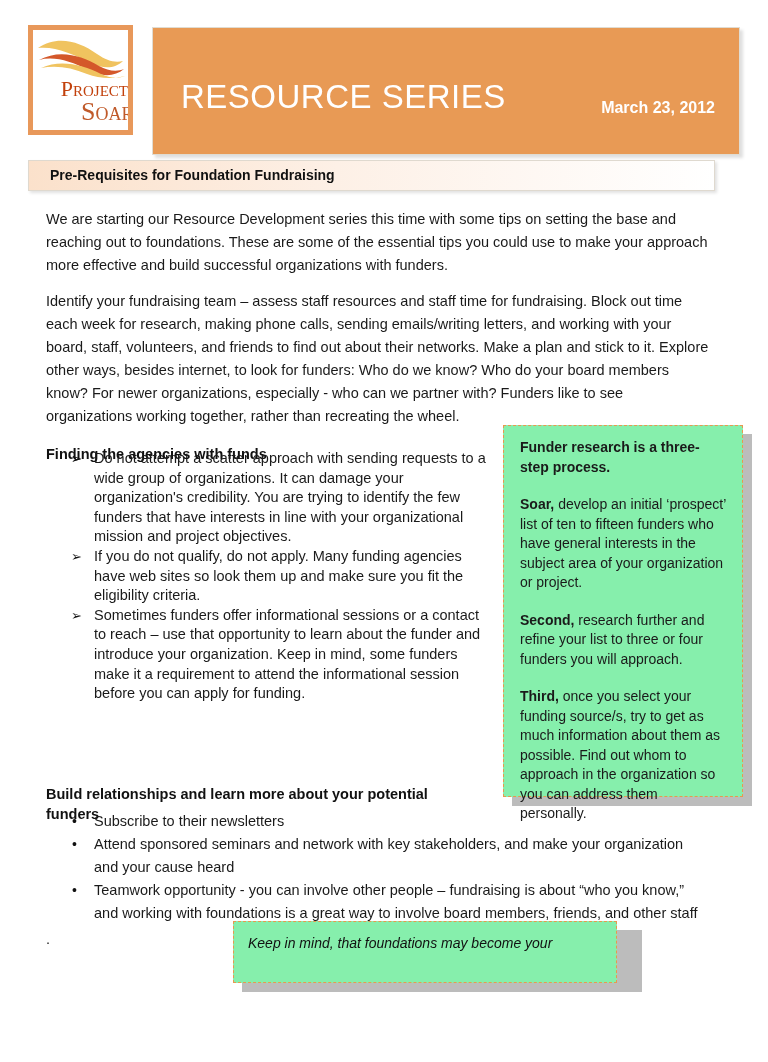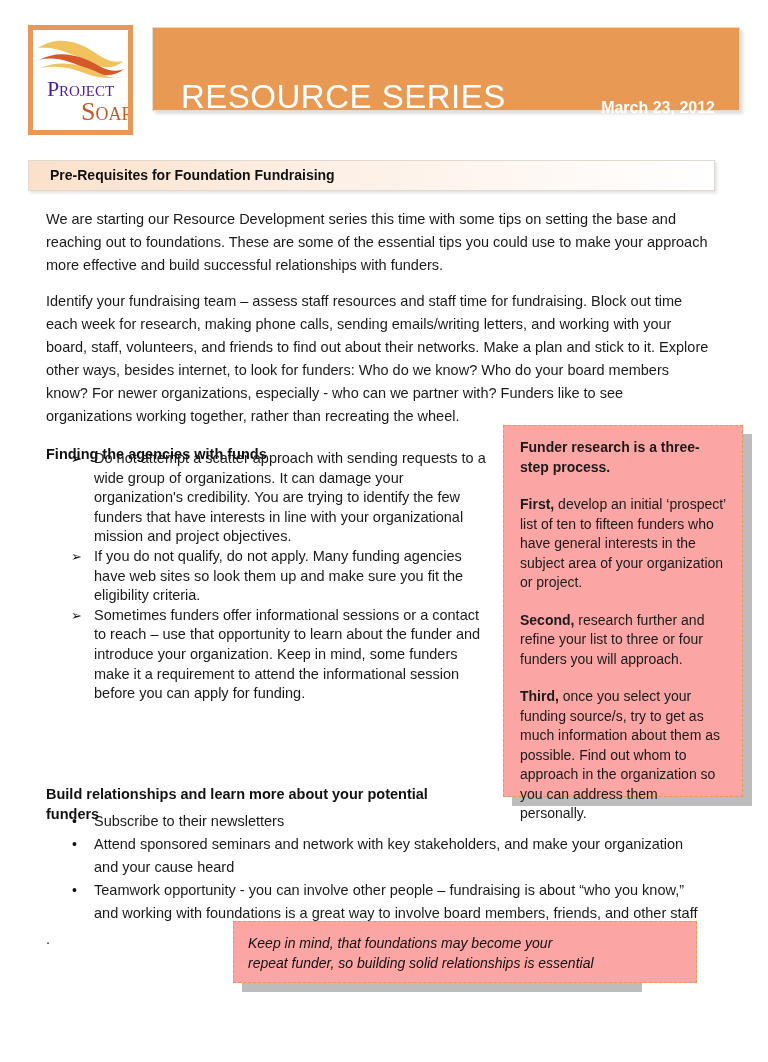--- a/index.html
+++ b/index.html
@@ -50,23 +50,23 @@
     position: absolute;
     left: 2px;
     top: 5px;
     width: 91px;
     height: 44px;
   }
   .logo-word1 {
     position: absolute;
     left: 0; right: 0;
     top: 48px;
-    text-align: center;
+    text-align: right;
     font-family: "Liberation Serif", serif;
-    color: #4c1d95;
+    color: #c2410c;
     font-size: 22px;
     letter-spacing: 0px;
     line-height: 1;
     font-variant: small-caps;
     font-weight: 400;
   }
   .logo-word2 {
     position: absolute;
     left: 0; right: 0;
     top: 69px;
@@ -78,21 +78,21 @@
     font-variant: small-caps;
     font-weight: 400;
     margin-left: 48px;
   }
 
   .banner {
     position: absolute;
     left: 124px;
     top: 2px;
     width: 588px;
-    height: 84px;
+    height: 128px;
     background: #e89a55;
     border: 1px solid #e0dcd2;
     box-sizing: border-box;
     box-shadow: 3px 3px 3px rgba(0,0,0,0.13);
   }
   .banner-title {
     position: absolute;
     left: 28px;
     top: 52px;
     color: #ffffff;
@@ -223,21 +223,21 @@
     left: 46px;
     top: 932px;
     font-size: 14.5px;
     line-height: 1;
     color: #1a1a1a;
   }
 
   
   .callout {
     position: absolute;
-    background: #fca5a5;
+    background: #86efac;
     border: 1px dashed #e8984f;
     box-sizing: border-box;
   }
   .callout-shadow {
     position: absolute;
     background: #bcbcbc;
   }
   #sidebar-shadow {
     left: 512px;
     top: 434px;
@@ -262,21 +262,21 @@
 
   #note-shadow {
     left: 242px;
     top: 930px;
     width: 400px;
     height: 62px;
   }
   #note-box {
     left: 233px;
     top: 921px;
-    width: 464px;
+    width: 384px;
     height: 62px;
     padding: 11px 14px 0 14px;
   }
   .note-text {
     font-size: 14px;
     font-style: italic;
     font-weight: 500;
     line-height: 20px;
     color: #111;
     margin: 0;
@@ -304,49 +304,48 @@
     <div class="banner">
       <div class="banner-title">RESOURCE SERIES</div>
       <div class="banner-date">March 23, 2012</div>
     </div>
   </div>
 
   <div class="subtitle-bar">
     <div class="subtitle-text">Pre-Requisites for Foundation Fundraising</div>
   </div>
 
-  <div class="para" id="para-1">We are starting our Resource Development series this time with some tips on setting the base and reaching out to foundations. These are some of the essential tips you could use to make your approach more effective and build successful relationships with funders.</div>
+  <div class="para" id="para-1">We are starting our Resource Development series this time with some tips on setting the base and reaching out to foundations. These are some of the essential tips you could use to make your approach more effective and build successful organizations with funders.</div>
   <div class="para" id="para-2">Identify your fundraising team – assess staff resources and staff time for fundraising.  Block out time each week for research, making phone calls, sending emails/writing letters, and working with your board, staff, volunteers, and friends to find out about their networks. Make a plan and stick to it. Explore other ways, besides internet, to look for funders: Who do we know? Who do your board members know? For newer organizations, especially - who can we partner with? Funders like to see organizations working together, rather than recreating the wheel.</div>
 
   <div class="section-head" id="head-finding">Finding the agencies with funds</div>
 
   <ul class="arrow-list">
     <li><span class="mk">➢</span></li>
     <li><span class="mk">➢</span><span>Do not attempt a scatter approach with sending requests to a wide group of organizations. It can damage your organization's credibility. You are trying to identify the few funders that have interests in line with your organizational mission and project objectives.</span></li>
     <li><span class="mk">➢</span><span>If you do not qualify, do not apply. Many funding agencies have web sites so look them up and make sure you fit the eligibility criteria.</span></li>
     <li><span class="mk">➢</span><span>Sometimes funders offer informational sessions or a contact to reach – use that opportunity to learn about the funder and introduce your organization. Keep in mind, some funders make it a requirement to attend the informational session before you can apply for funding.</span></li>
   </ul>
 
   <div class="callout-shadow" id="sidebar-shadow"></div>
   <div class="callout" id="sidebar-box">
     <p class="sb-p"><b>Funder research is a three-step process.</b></p>
-    <p class="sb-p"><b>First,</b><span> develop an initial ‘prospect’ list of ten to fifteen funders who have general interests in the subject area of your organization or project.</span></p>
+    <p class="sb-p"><b>Soar,</b><span> develop an initial ‘prospect’ list of ten to fifteen funders who have general interests in the subject area of your organization or project.</span></p>
     <p class="sb-p"><b>Second,</b><span> research further and refine your list to three or four funders you will approach.</span></p>
     <p class="sb-p"><b>Third,</b><span> once you select your funding source/s, try to get as much information about them as possible. Find out whom to approach in the organization so you can address them personally.</span></p>
   </div>
 
   <div class="section-head" id="head-build">Build relationships and learn more about your potential funders</div>
 
   <ul class="dot-list">
     <li><span class="mk">•</span><span>Subscribe to their newsletters</span></li>
     <li><span class="mk">•</span><span>Attend sponsored seminars and network with key stakeholders, and make your organization and your cause heard</span></li>
     <li><span class="mk">•</span><span>Teamwork opportunity - you can involve other people – fundraising is about “who you know,” and working with foundations is a great way to involve board members, friends, and other staff</span></li>
   </ul>
 
   <div class="stray-dot">.</div>
 
   <div class="callout-shadow" id="note-shadow"></div>
   <div class="callout" id="note-box">
     <p class="note-text">Keep in mind, that foundations may become your</p>
-    <p class="note-text">repeat funder, so building solid relationships is essential</p>
   </div>
 
 </div>
 
 </body></html>

